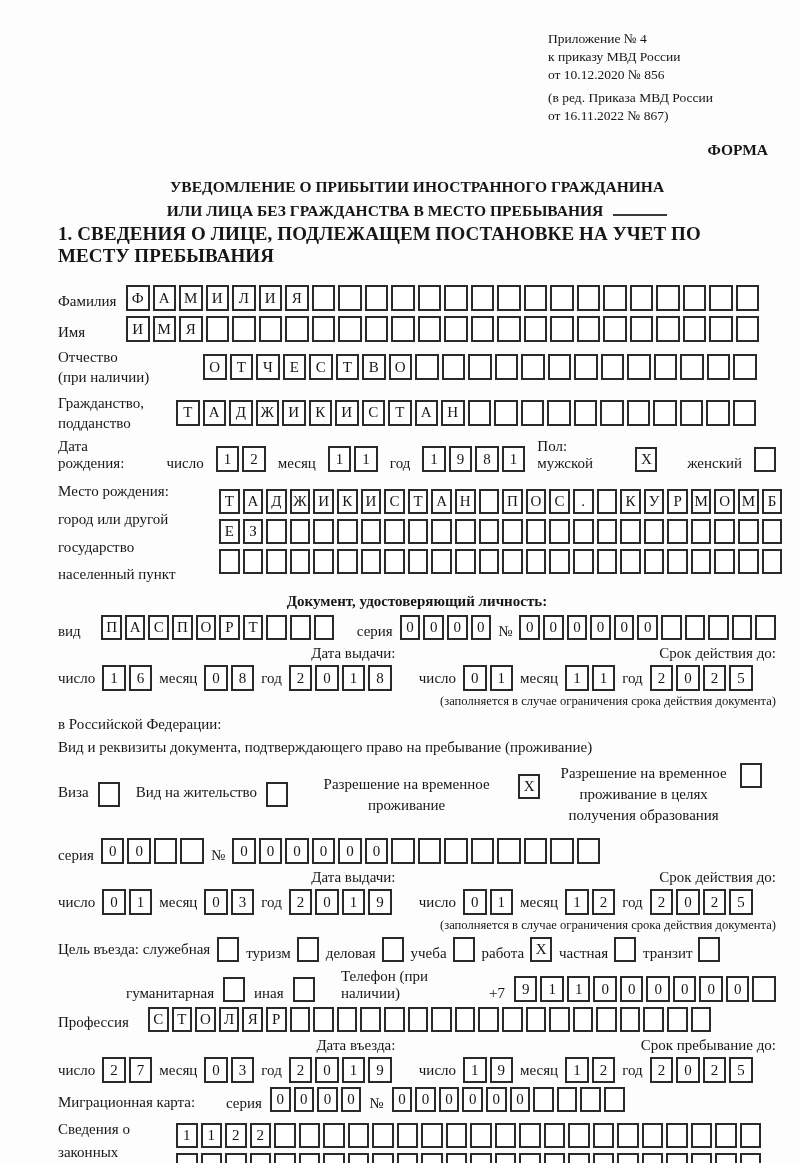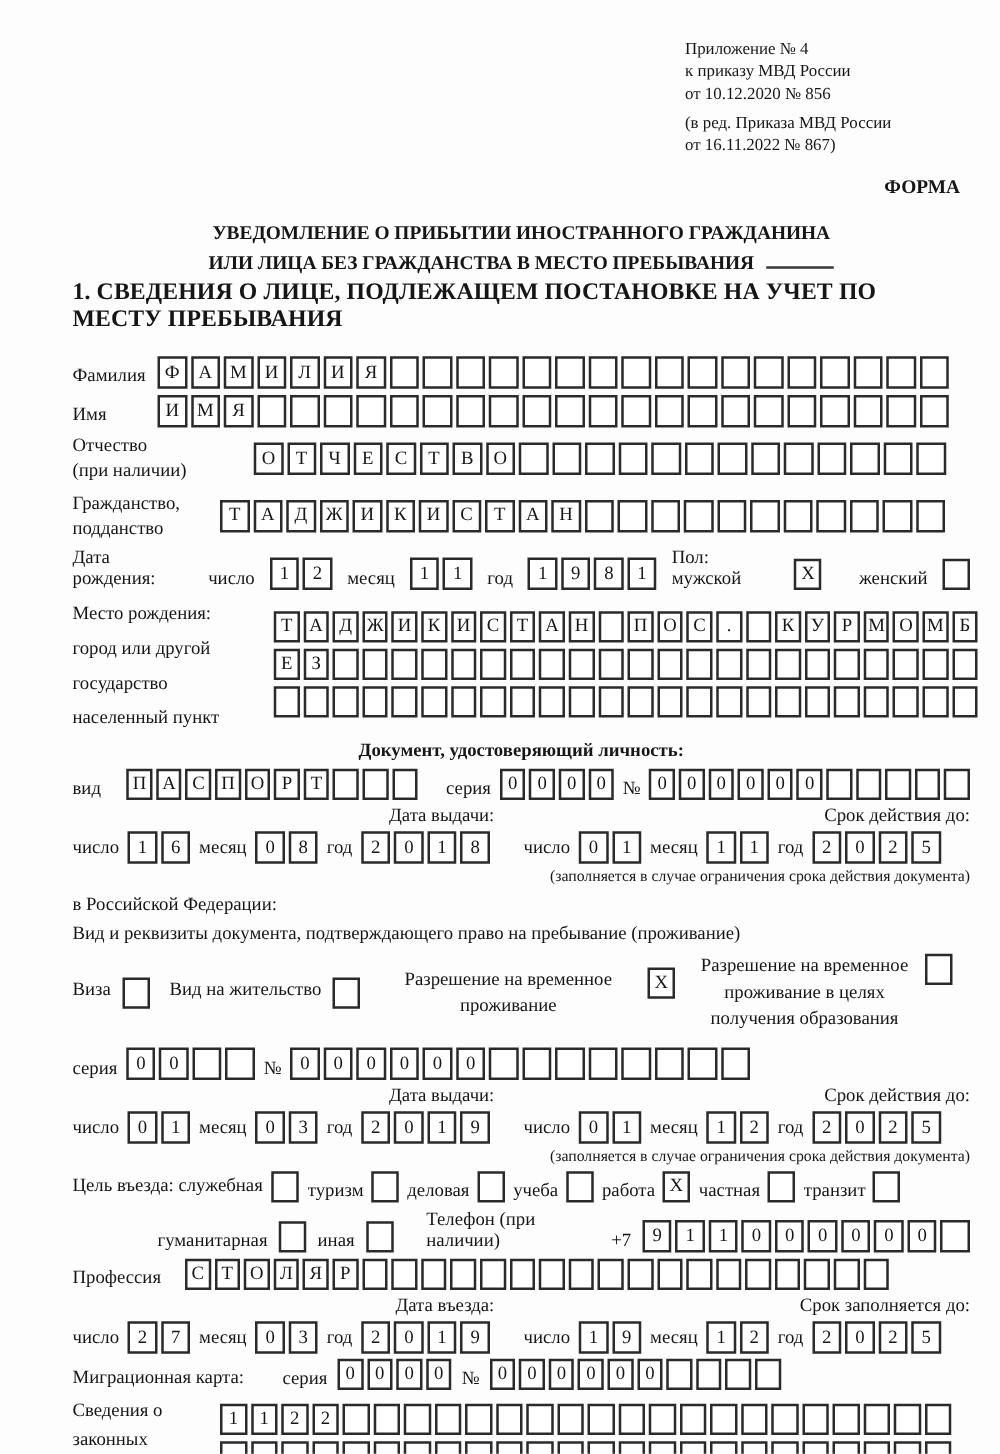--- a/index.html
+++ b/index.html
@@ -607,21 +607,21 @@
           <span>год</span>
           <span class="boxes">
               <div class="cell">2</div>
               <div class="cell">0</div>
               <div class="cell">1</div>
               <div class="cell">9</div>
             </span>
         </div>
       </div>
       <div class="dg-right">
-        <div class="dtitle">Срок заполняется до:</div>
+        <div class="dtitle">Срок пребывание до:</div>
         <div class="drow" style="justify-content:center;">
           <span>число</span>
           <span class="boxes">
               <div class="cell">1</div>
               <div class="cell">9</div>
             </span>
           <span>месяц</span>
           <span class="boxes">
               <div class="cell">1</div>
               <div class="cell">2</div>

